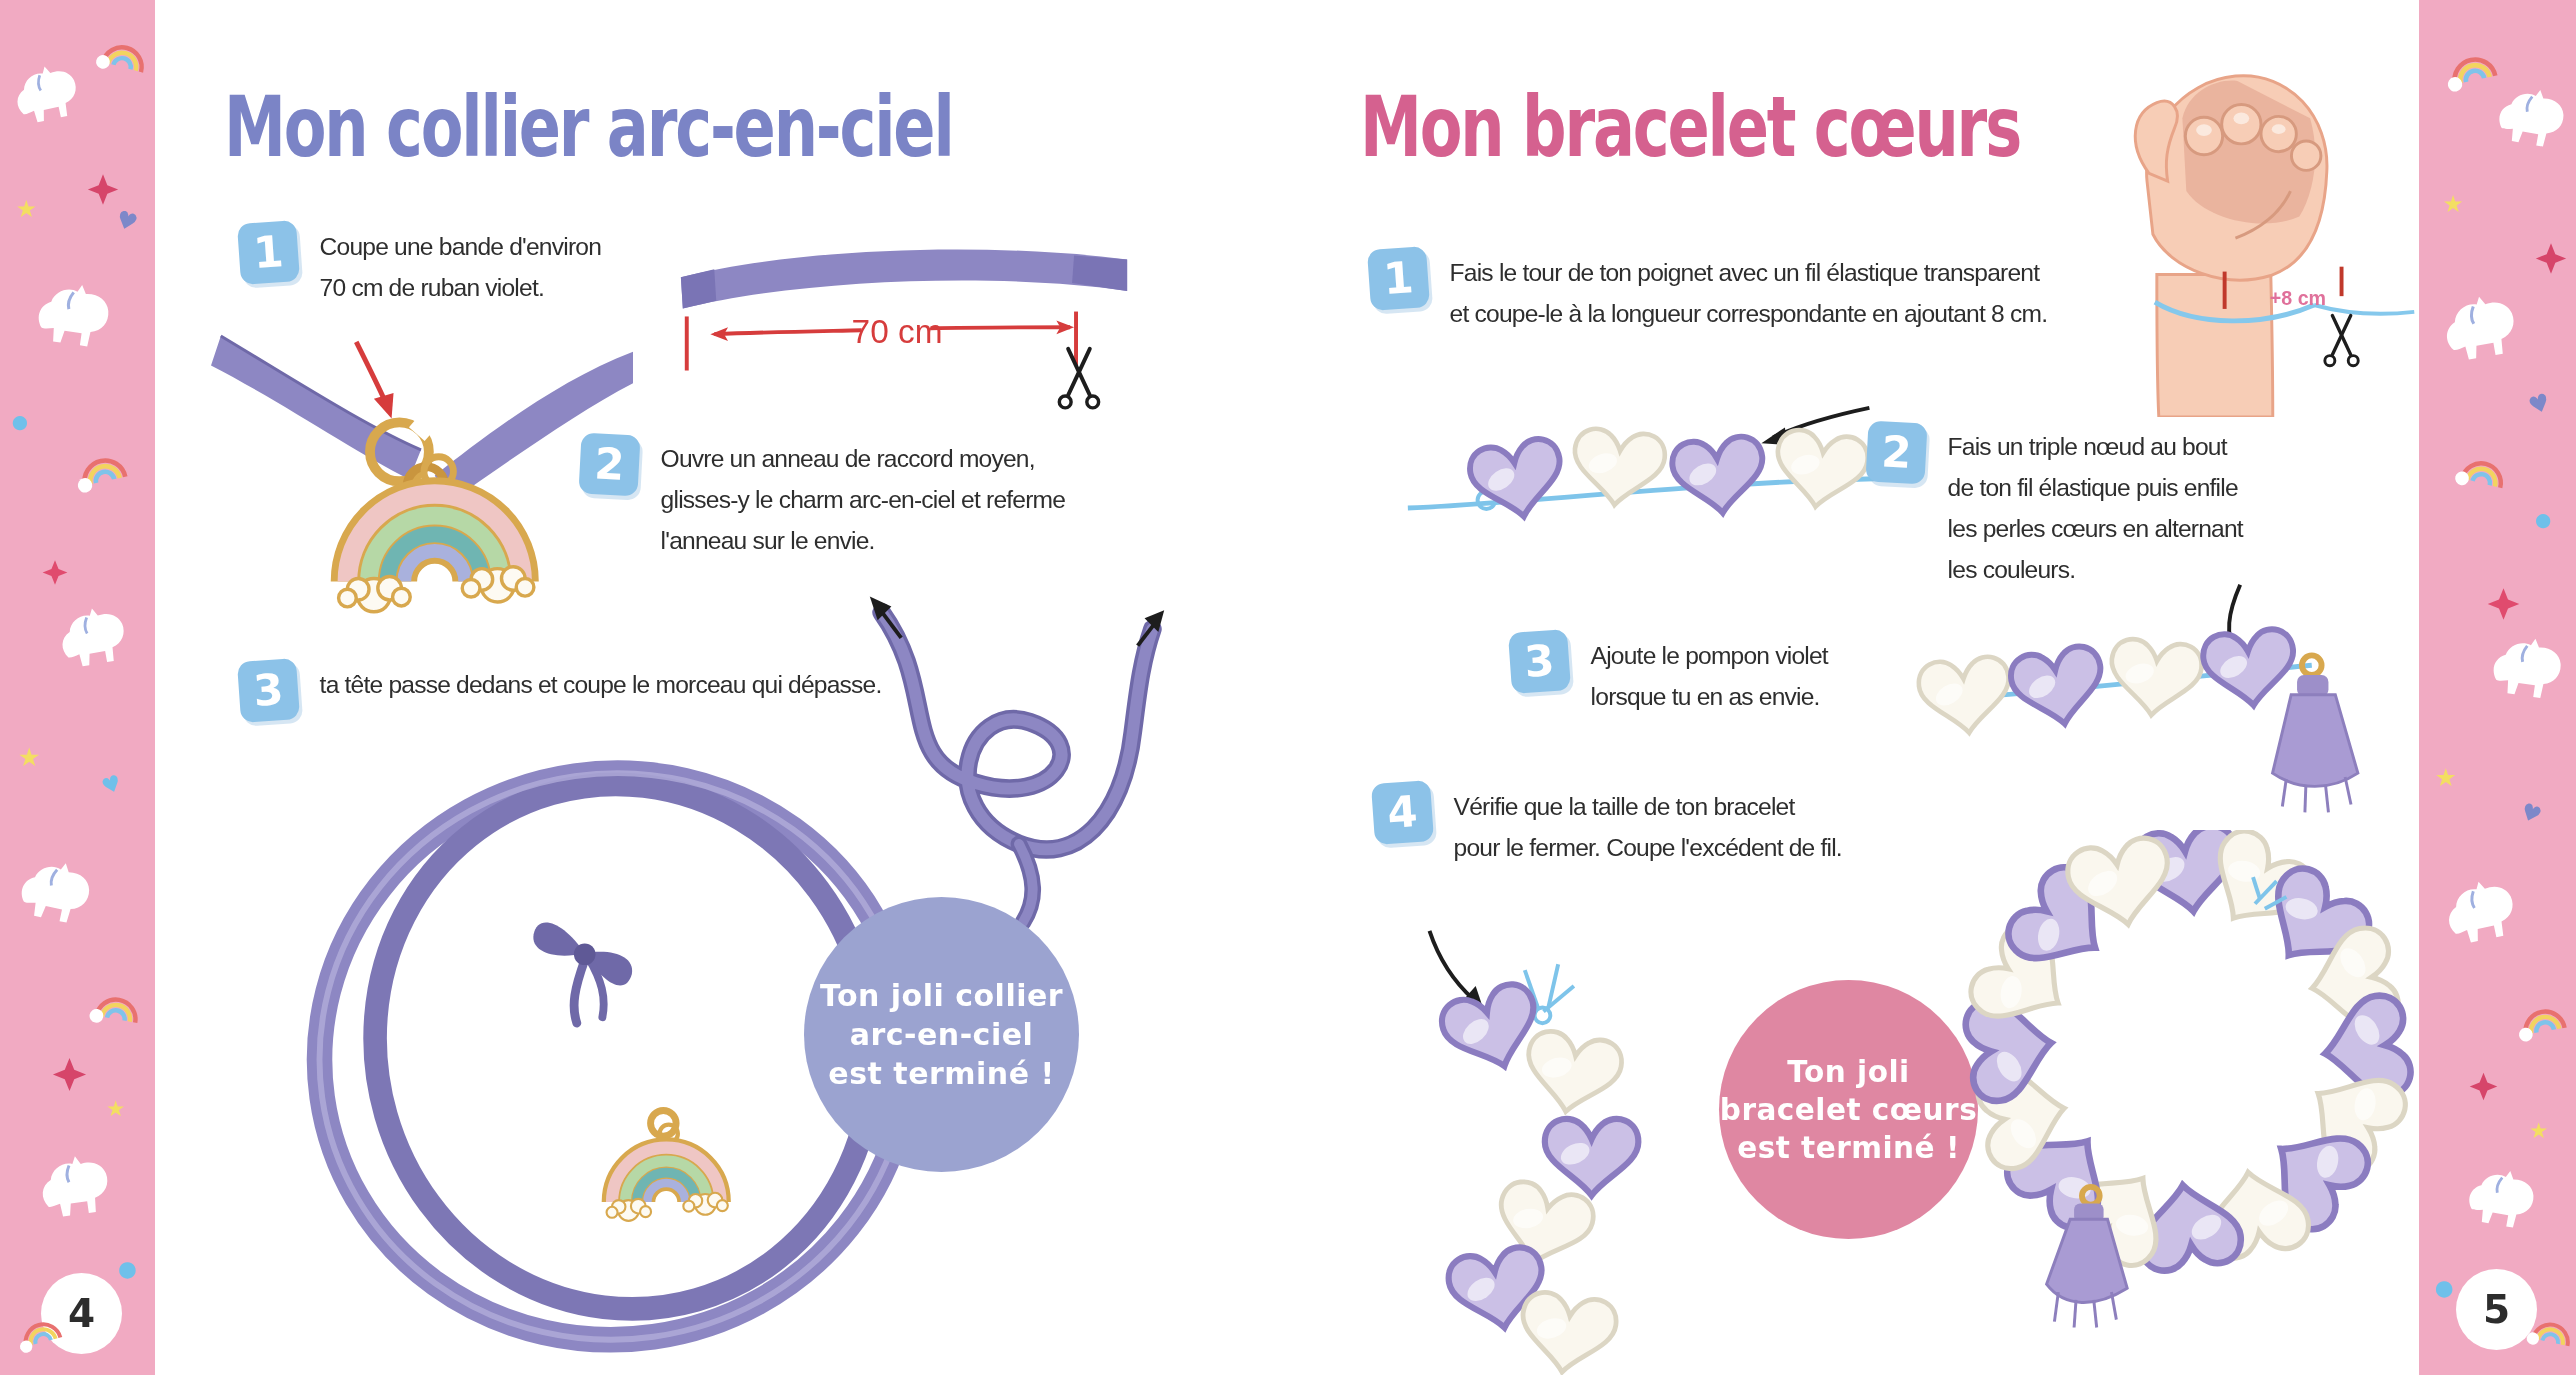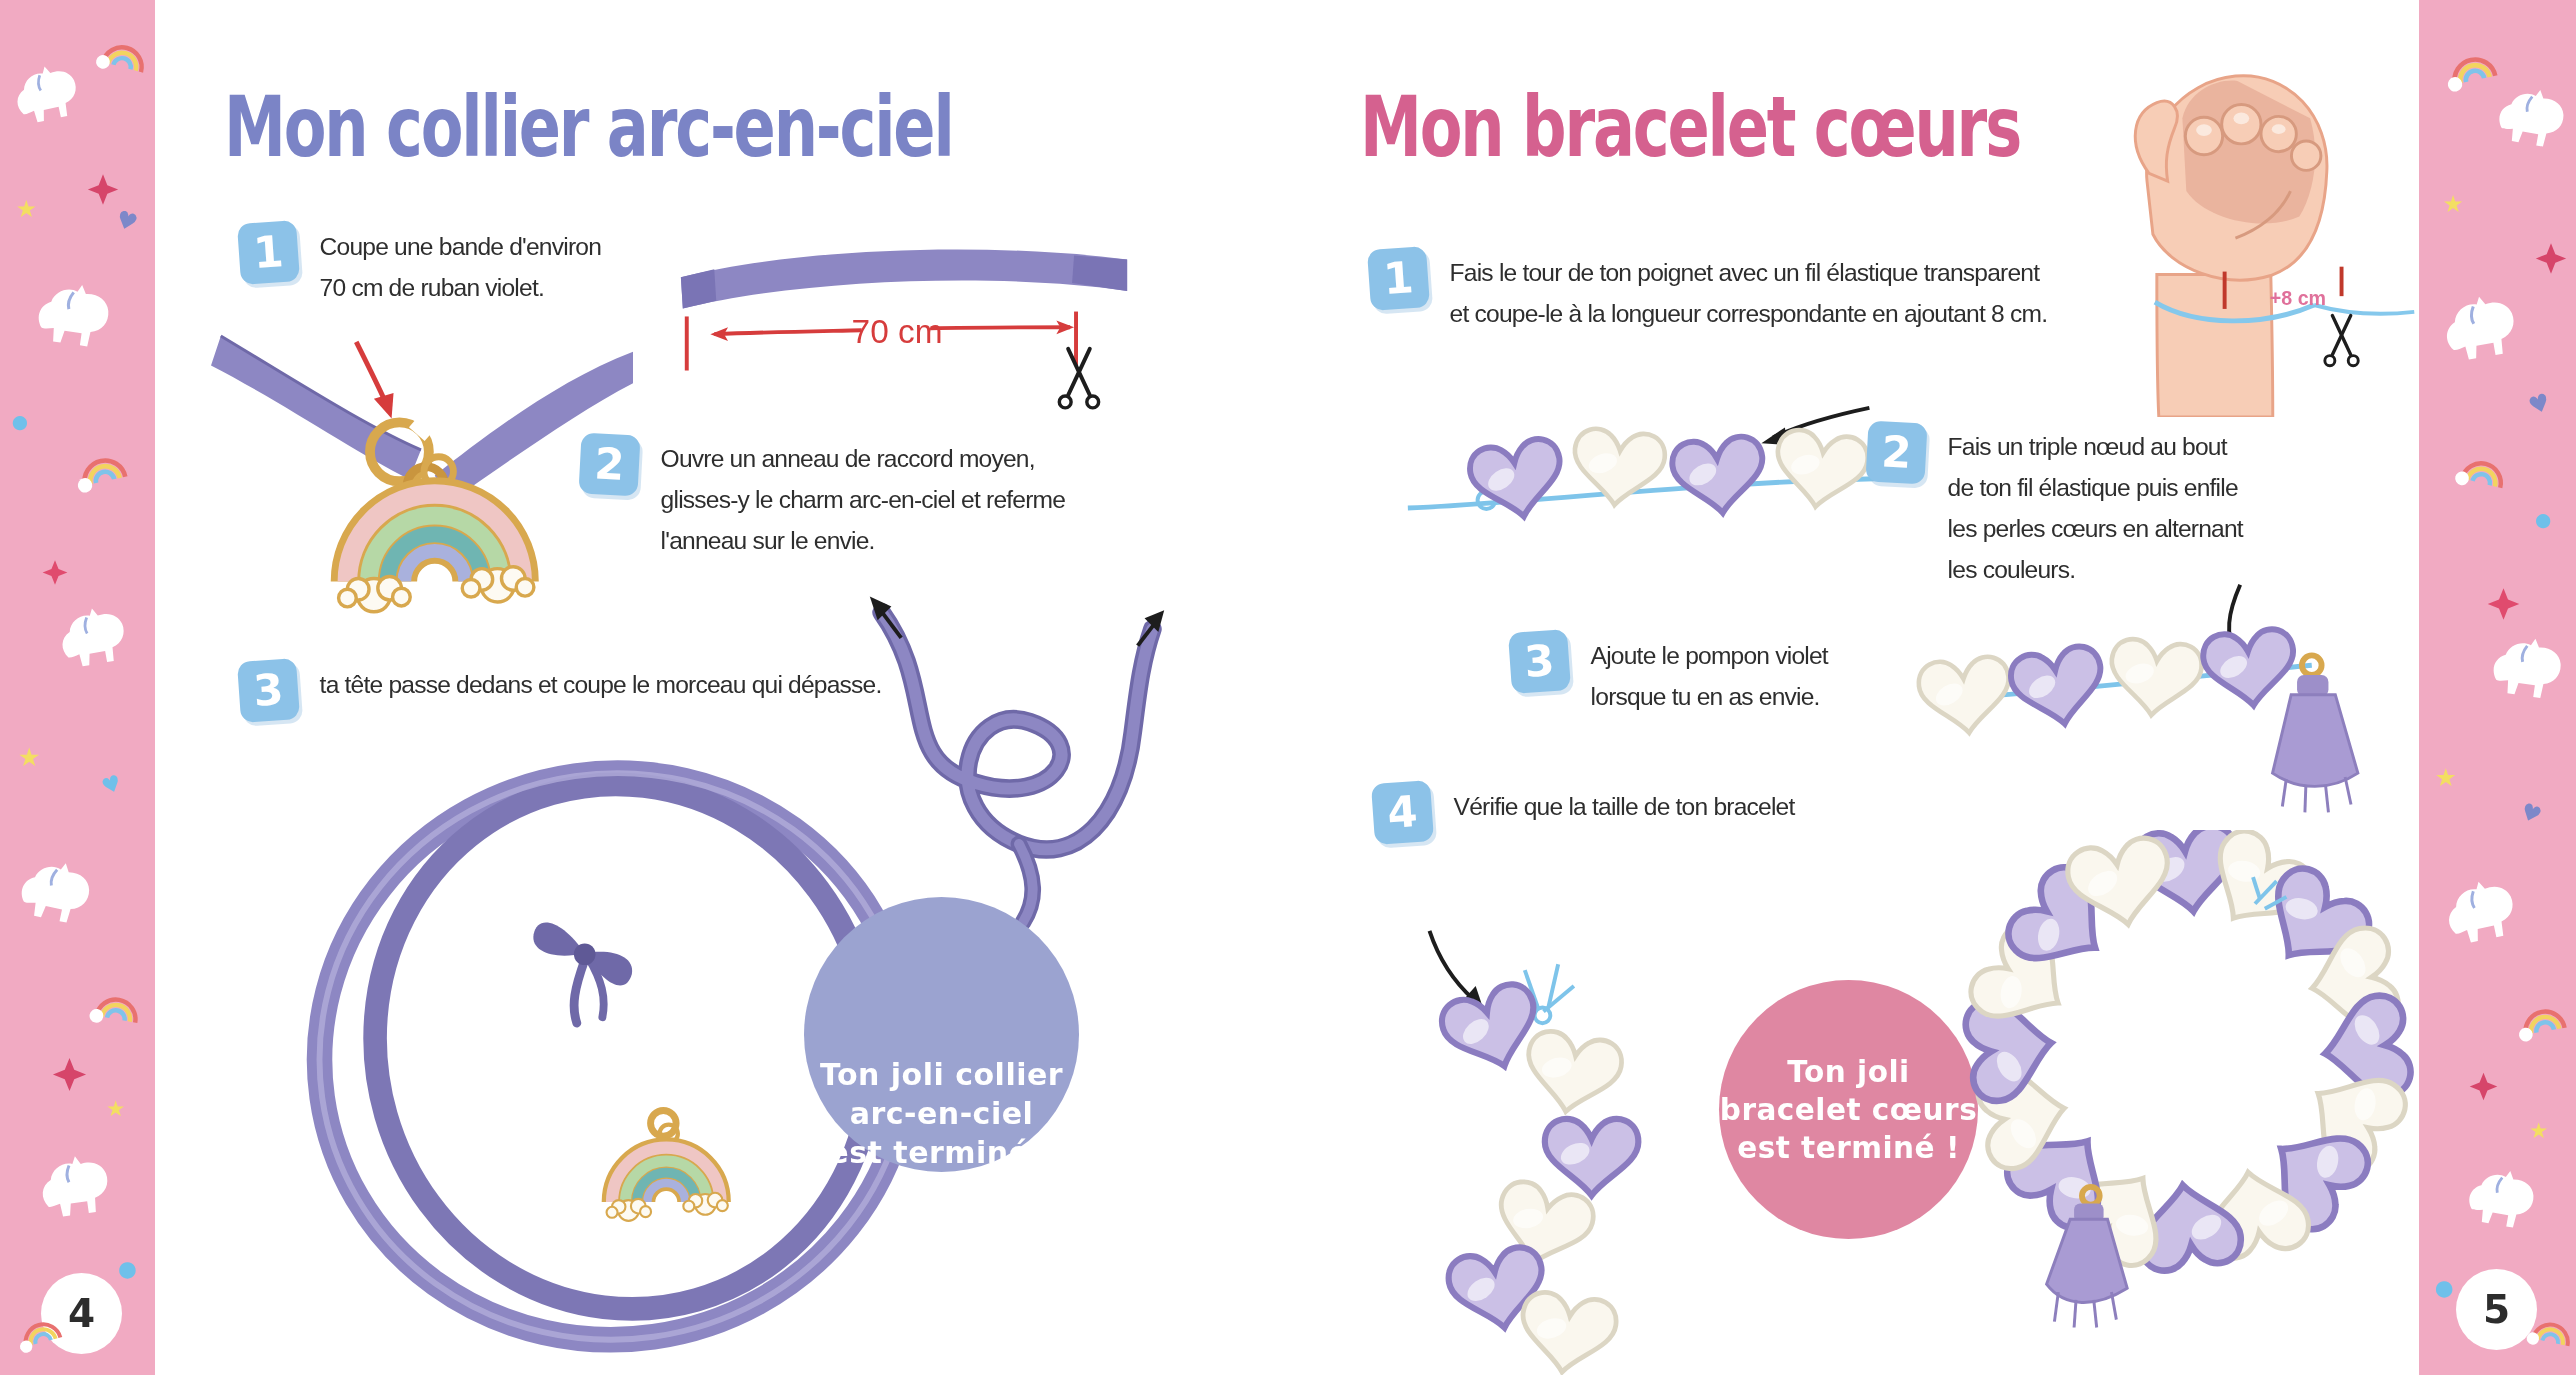--- a/index.html
+++ b/index.html
@@ -18,21 +18,21 @@
   .step{position:absolute;display:flex;gap:21.6px;align-items:flex-start;}
   .stepnum{flex:0 0 auto;width:59px;height:61px;background:#8cc2e8;border-radius:12.8px;
            color:#ffffff;font:bold 43px/61px "DejaVu Sans",sans-serif;text-align:center;
            box-shadow:2.9px 3.9px 0 rgba(137,183,222,0.35);}
   .r-a{transform:rotate(-4deg);} .r-b{transform:rotate(3deg);}
   .steptext{font-size:24.6px;line-height:41px;letter-spacing:-0.8px;color:#2e2e2e;padding-top:3.9px;white-space:nowrap;}
   .badge{position:absolute;border-radius:50%;display:flex;flex-direction:column;align-items:center;
          justify-content:center;color:#ffffff;text-align:center;
          font-family:"DejaVu Sans",sans-serif;font-weight:bold;}
   #badge-left{left:804px;top:897px;width:275px;height:275px;background:#9ba3d0;
-              font-size:30px;line-height:39px;letter-spacing:0.5px;justify-content:flex-end;}
+              font-size:30px;line-height:39px;letter-spacing:0.5px;}
   #badge-right{left:1719px;top:980px;width:259px;height:259px;background:#df87a2;
                font-size:29.5px;line-height:38px;letter-spacing:0.5px;}
   .illus{position:absolute;}
   .deco{position:absolute;line-height:1;}
 </style>
 </head>
 <body>
 
 <div id="spread">
 
@@ -441,20 +441,21 @@
           <path d="M0,26 C-10,12 -34,3 -34,-13 C-34,-29 -17,-34 -8,-26 C-3,-22 0,-15 0,-15 C0,-15 3,-22 8,-26 C17,-34 34,-29 34,-13 C34,3 10,12 0,26 Z" fill="#cbc0e6" stroke="#8b7cc0" stroke-width="4.5"></path>
           <ellipse cx="-9" cy="-9" rx="11" ry="7" fill="rgba(255,255,255,0.6)" transform="rotate(-25)"></ellipse>
         </g>
       </svg>
   </div>
 
   <div class="step" style="left:1373px;top:782px;">
     <div class="stepnum r-a">4</div>
     <div class="steptext">
       <div>Vérifie que la taille de ton bracelet</div>
+      <div>pour le fermer.  Coupe l'excédent de fil.</div>
     </div>
   </div>
 
   <div class="illus" style="left:1346px;top:919px;">
     <svg id="sv-strand3" width="334" height="457" viewBox="0 0 340 465">
       <path d="M85,12 C95,42 110,64 130,82" fill="none" stroke="#1d1d1d" stroke-width="4"></path>
       <path d="M140,92 L118,84 L132,68 Z" fill="#1d1d1d"></path>
       <path d="M196,92 L182,52" stroke="#7ec4ea" stroke-width="4" fill="none"></path>
       <path d="M206,90 L216,46" stroke="#7ec4ea" stroke-width="4" fill="none"></path>
       <path d="M201,94 L232,68" stroke="#7ec4ea" stroke-width="4" fill="none"></path>

